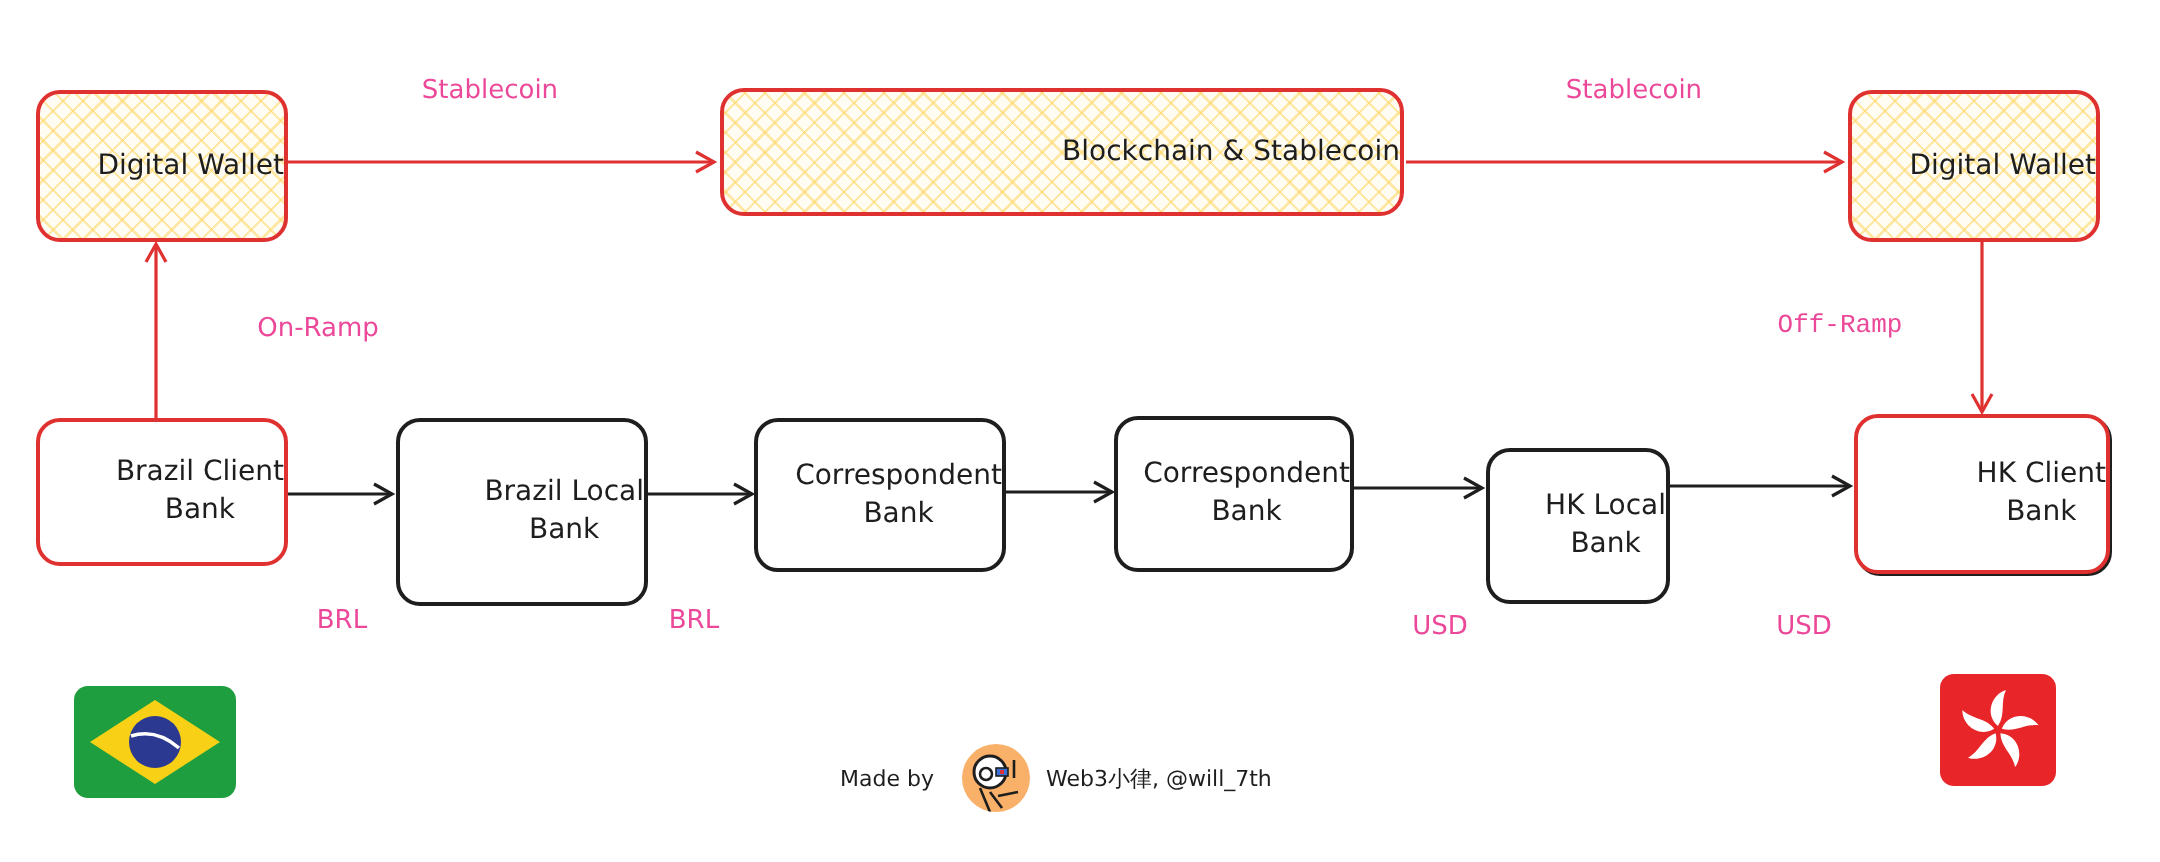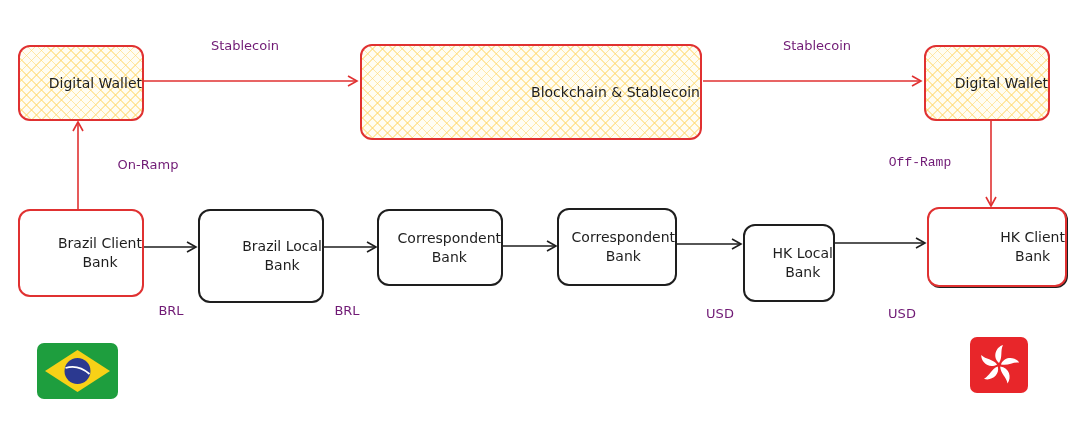--- a/index.html
+++ b/index.html
@@ -12,21 +12,21 @@
           border: 2px solid #1e1e1e; }
   .node.red { border-color: #e03131; }
   .node.hatch {
     border-color: #e03131;
     background-color: #fffdf3;
     background-image:
       repeating-linear-gradient(45deg, rgba(255,214,102,0.55) 0 1.2px, transparent 1.2px 7px),
       repeating-linear-gradient(-45deg, rgba(255,214,102,0.55) 0 1.2px, transparent 1.2px 7px);
   }
   .node span { white-space: pre-line; }
-  .lbl { position: absolute; color: #701a75; font-size: 13px; line-height: 18px;
+  .lbl { position: absolute; color: #ec4899; font-size: 13px; line-height: 18px;
          text-align: center; white-space: pre-line; }
   svg.edges { position: absolute; left: 0; top: 0; }
   .flag { position: absolute; border-radius: 7px; overflow: hidden; }
   .credit { position: absolute; left: 420px; top: 372px; height: 34px; display: flex;
             align-items: center; font-size: 11px; color: #1e1e1e; }
   .avatar { width: 34px; height: 34px; border-radius: 50%; background: #f9b069;
             margin: 0 8px 0 14px; position: relative; overflow: hidden; }
 </style>
 </head>
 <body>
@@ -52,55 +52,55 @@
     <line x1="143" y1="247" x2="196" y2="247" stroke="#1e1e1e" stroke-width="1.6" marker-end="url(#arrDark)"></line>
     <line x1="323" y1="247" x2="376" y2="247" stroke="#1e1e1e" stroke-width="1.6" marker-end="url(#arrDark)"></line>
     <line x1="502" y1="246" x2="556" y2="246" stroke="#1e1e1e" stroke-width="1.6" marker-end="url(#arrDark)"></line>
     <line x1="675" y1="244" x2="741" y2="244" stroke="#1e1e1e" stroke-width="1.6" marker-end="url(#arrDark)"></line>
     <line x1="833" y1="243" x2="925" y2="243" stroke="#1e1e1e" stroke-width="1.6" marker-end="url(#arrDark)"></line>
   </svg>
 
   <div class="node hatch" style="left:18px;top:45px;width:126px;height:76px;">
     <span>Digital Wallet</span>
   </div>
-  <div class="node hatch" style="left:360px;top:44px;width:342px;height:96px;">
+  <div class="node hatch" style="left:360px;top:44px;width:342px;height:64px;">
     <span>Blockchain &amp; Stablecoin</span>
   </div>
   <div class="node hatch" style="left:924px;top:45px;width:126px;height:76px;">
     <span>Digital Wallet</span>
   </div>
 
-  <div class="node red" style="left:18px;top:209px;width:126px;height:88px;">
+  <div class="node red" style="left:18px;top:209px;width:126px;height:74px;">
     <span>Brazil Client
 Bank</span>
   </div>
   <div class="node" style="left:198px;top:209px;width:126px;height:94px;">
     <span>Brazil Local
 Bank</span>
   </div>
   <div class="node" style="left:377px;top:209px;width:126px;height:77px;">
     <span>Correspondent
 Bank</span>
   </div>
   <div class="node" style="left:557px;top:208px;width:120px;height:78px;">
     <span>Correspondent
 Bank</span>
   </div>
   <div class="node" style="left:743px;top:208px;width:92px;height:78px;margin-top:16px;">
     <span>HK Local
 Bank</span>
   </div>
-  <div class="node red" style="left:927px;top:207px;width:140px;height:80px;box-shadow:1px 1px 0 #1e1e1e;">
+  <div class="node red" style="left:927px;top:207px;width:128px;height:80px;box-shadow:1px 1px 0 #1e1e1e;">
     <span>HK Client
 Bank</span>
   </div>
 
   <div class="lbl" style="left:200px;top:37px;width:90px;">Stablecoin</div>
   <div class="lbl" style="left:772px;top:37px;width:90px;">Stablecoin</div>
-  <div class="lbl" style="left:105px;top:156px;width:86px;">On-Ramp</div>
+  <div class="lbl" style="left:116px;top:156px;width:86px;">On-Ramp</div>
   <div class="lbl" style="left:877px;top:154px;width:86px;font-family:Liberation Mono, monospace;">Off-Ramp</div>
 
   <div class="lbl" style="left:146px;top:302px;width:50px;">BRL</div>
   <div class="lbl" style="left:322px;top:302px;width:50px;">BRL</div>
   <div class="lbl" style="left:692px;top:305px;width:56px;">USD</div>
   <div class="lbl" style="left:874px;top:305px;width:56px;">USD</div>
 
   <div class="flag" style="left:37px;top:343px;width:81px;height:56px;background:#1e9e3e;">
     <svg width="81" height="56" viewBox="0 0 81 56">
       <polygon points="40.5,7 73,28 40.5,49 8,28" fill="#f8d117"></polygon>
@@ -114,14 +114,28 @@
         <path d="M0,-2 C-7,-8 -3,-18 4,-20 C1,-14 4,-8 0,-2Z"></path>
         <path d="M0,-2 C-7,-8 -3,-18 4,-20 C1,-14 4,-8 0,-2Z" transform="rotate(72)"></path>
         <path d="M0,-2 C-7,-8 -3,-18 4,-20 C1,-14 4,-8 0,-2Z" transform="rotate(144)"></path>
         <path d="M0,-2 C-7,-8 -3,-18 4,-20 C1,-14 4,-8 0,-2Z" transform="rotate(216)"></path>
         <path d="M0,-2 C-7,-8 -3,-18 4,-20 C1,-14 4,-8 0,-2Z" transform="rotate(288)"></path>
         <circle cx="0" cy="0" r="1.8" fill="#e8262a"></circle>
       </g>
     </svg>
   </div>
 
+  <div class="credit">
+    <span>Made by</span>
+    <div class="avatar">
+      <svg width="34" height="34" viewBox="0 0 34 34">
+        <circle cx="14" cy="14" r="8" fill="#ffffff" stroke="#1e1e1e" stroke-width="1.5"></circle>
+        <circle cx="12" cy="15" r="3" fill="none" stroke="#1e1e1e" stroke-width="1.3"></circle>
+        <rect x="17" y="12" width="6" height="4" fill="#3b6fd8" stroke="#1e1e1e" stroke-width="0.8"></rect>
+        <rect x="19" y="13" width="2" height="2" fill="#e03131"></rect>
+        <line x1="26" y1="8" x2="26" y2="17" stroke="#1e1e1e" stroke-width="1.3"></line>
+        <path d="M9,22 L14,34 M14,24 L20,32 M18,26 L28,24" stroke="#1e1e1e" stroke-width="1.3" fill="none"></path>
+      </svg>
+    </div>
+    <span>Web3小律, @will_7th</span>
+  </div>
 
 </div>
 
 </body></html>

